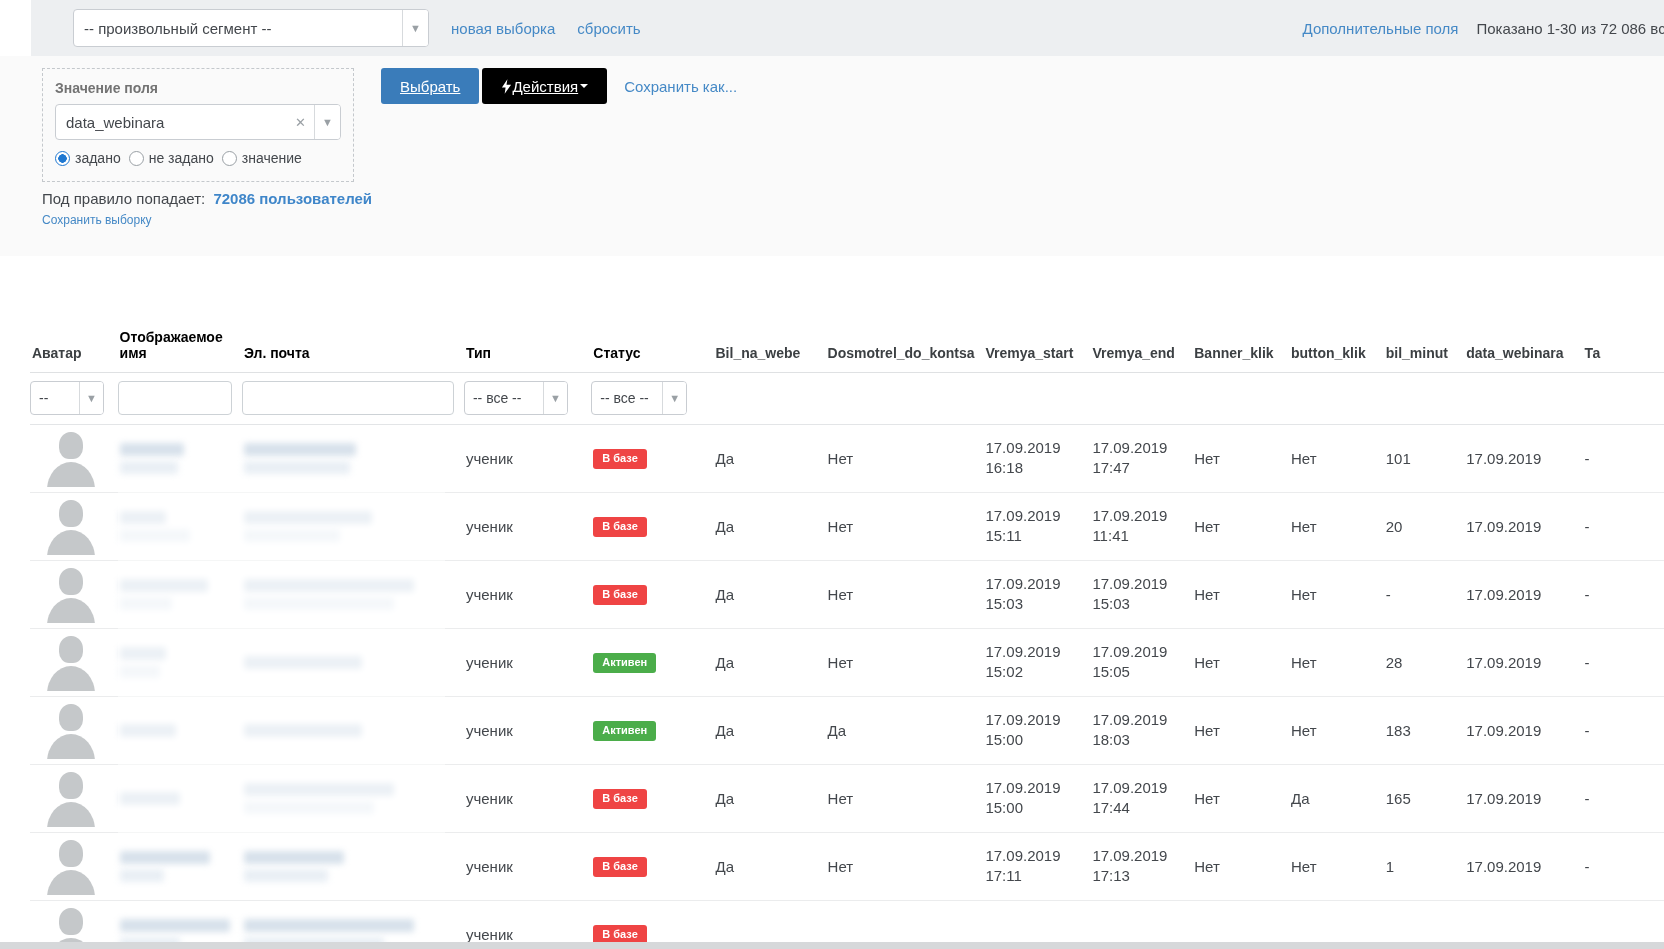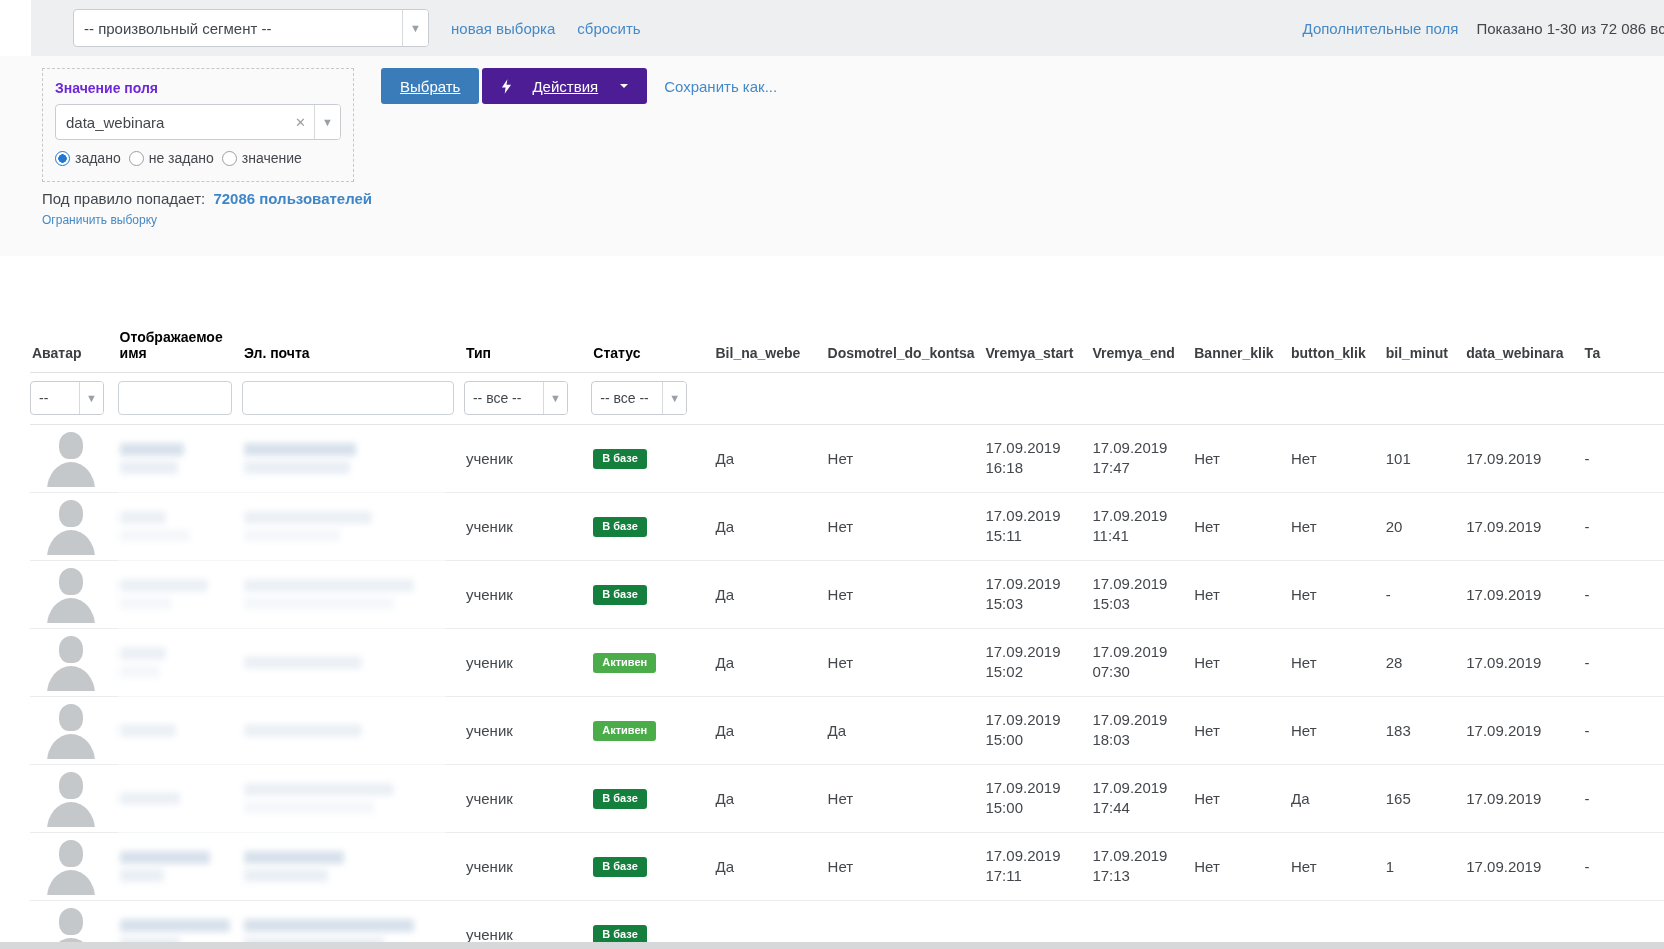--- a/index.html
+++ b/index.html
@@ -32,40 +32,40 @@
     position:absolute; right:-10px; top:0; height:56px;
     display:flex; align-items:center; gap:18px; white-space:nowrap;
   }
 
   
   .filter-section { background:#fafafa; height:200px; position:relative; }
   .value-box {
     position:absolute; left:42px; top:12px; width:312px; height:114px;
     border:1px dashed #c4c8cc; padding:11px 12px; margin:0;
   }
-  .value-box .legend { font-weight:bold; font-size:14px; margin-bottom:8px; color:#6d28d9; }
+  .value-box .legend { font-weight:bold; font-size:14px; margin-bottom:8px; color:#737373; }
   .field-combo { width:286px; height:36px; }
   .field-combo .clear-x { color:#9aa0a5; font-size:13px; padding:0 8px; cursor:pointer; }
   .radios { margin-top:10px; font-size:14px; display:flex; align-items:center; }
   .radio-opt { display:flex; align-items:center; margin-right:8px; cursor:pointer; }
   .radio-dot {
     width:15px; height:15px; border:1px solid #9aa0a5; border-radius:50%;
     background:#fff; display:inline-block; margin-right:5px; flex:none;
   }
   .radio-dot.checked {
     border-color:#1f78d1;
     background:radial-gradient(circle, #1f78d1 0 4px, #fff 4.5px);
   }
   .actions-row { position:absolute; left:381px; top:12px; display:flex; align-items:center; }
   .btn {
     height:36px; border:none; border-radius:3px; color:#fff; font-size:15px;
     padding:0 19px; font-family:inherit; cursor:pointer; display:flex; align-items:center;text-decoration:underline;
   }
   .btn-blue { background:#3a7cba; margin-right:3px; }
-  .btn-green { background:#4c1d95; gap:20px; }
+  .btn-green { background:#000000; gap:0; }
   .caret-down {
     width:0; height:0; border-left:4px solid transparent; border-right:4px solid transparent;
     border-top:4px solid #fff; display:inline-block; margin-left:2px;
   }
   .save-as { margin-left:17px; }
   .rule-line { position:absolute; left:42px; top:134px; }
   .rule-line a { font-weight:bold; color:#3f86c9; margin-left:4px; }
   .limit-link { position:absolute; left:42px; top:157px; font-size:12px; }
 
   
@@ -87,21 +87,21 @@
   .f-combo .combo-text { padding:0 8px; }
   .f-combo .combo-arrow { width:24px; }
   tbody td {
     border-bottom:1px solid #ebeced; height:68px; vertical-align:middle;
     font-size:15px; padding:0 6px 0 2px;
   }
   .badge {
     display:inline-block; color:#fff; font-size:11px; font-weight:bold;
     padding:4px 9px 5px; border-radius:3px; line-height:1;
   }
-  .badge-gray { background:#15803d; }
+  .badge-gray { background:#ef4444; }
   .badge-green { background:#4bad4a; }
   .datecell div { line-height:20px; }
 
   .avatar {
     width:50px; height:58px; margin-left:14px; position:relative; overflow:hidden; background:#fff;
   }
   .avatar::before {
     content:""; position:absolute; top:3px; left:50%; transform:translateX(-50%);
     width:24px; height:27px; background:#c5c8ca; border-radius:48% 48% 42% 42%;
   }
@@ -172,21 +172,21 @@
       <span>Действия</span>
       <span class="caret-down"></span>
     </button>
     <a class="save-as">Сохранить как...</a>
   </div>
 
   <div class="rule-line">
     <span>Под правило попадает:</span>
     <a>72086 пользователей</a>
   </div>
-  <a class="limit-link">Ограничить выборку</a>
+  <a class="limit-link">Сохранить выборку</a>
 </div>
 
 <div class="table-wrap">
   <table>
     <colgroup>
       <col style="width:86px">
         <col style="width:122px">
         <col style="width:218px">
       <col style="width:125px">
         <col style="width:120px">
@@ -362,21 +362,21 @@
           <td>ученик</td>
           <td><span class="badge badge-green">Активен</span></td>
           <td>Да</td>
           <td>Нет</td>
           <td class="datecell">
             <div>17.09.2019</div>
             <div>15:02</div>
           </td>
           <td class="datecell">
             <div>17.09.2019</div>
-            <div>07:30</div>
+            <div>15:05</div>
           </td>
           <td>Нет</td>
           <td>Нет</td>
           <td>28</td>
           <td>17.09.2019</td>
           <td>-</td>
         </tr>
         <tr>
           <td>
             <div class="avatar"></div>

